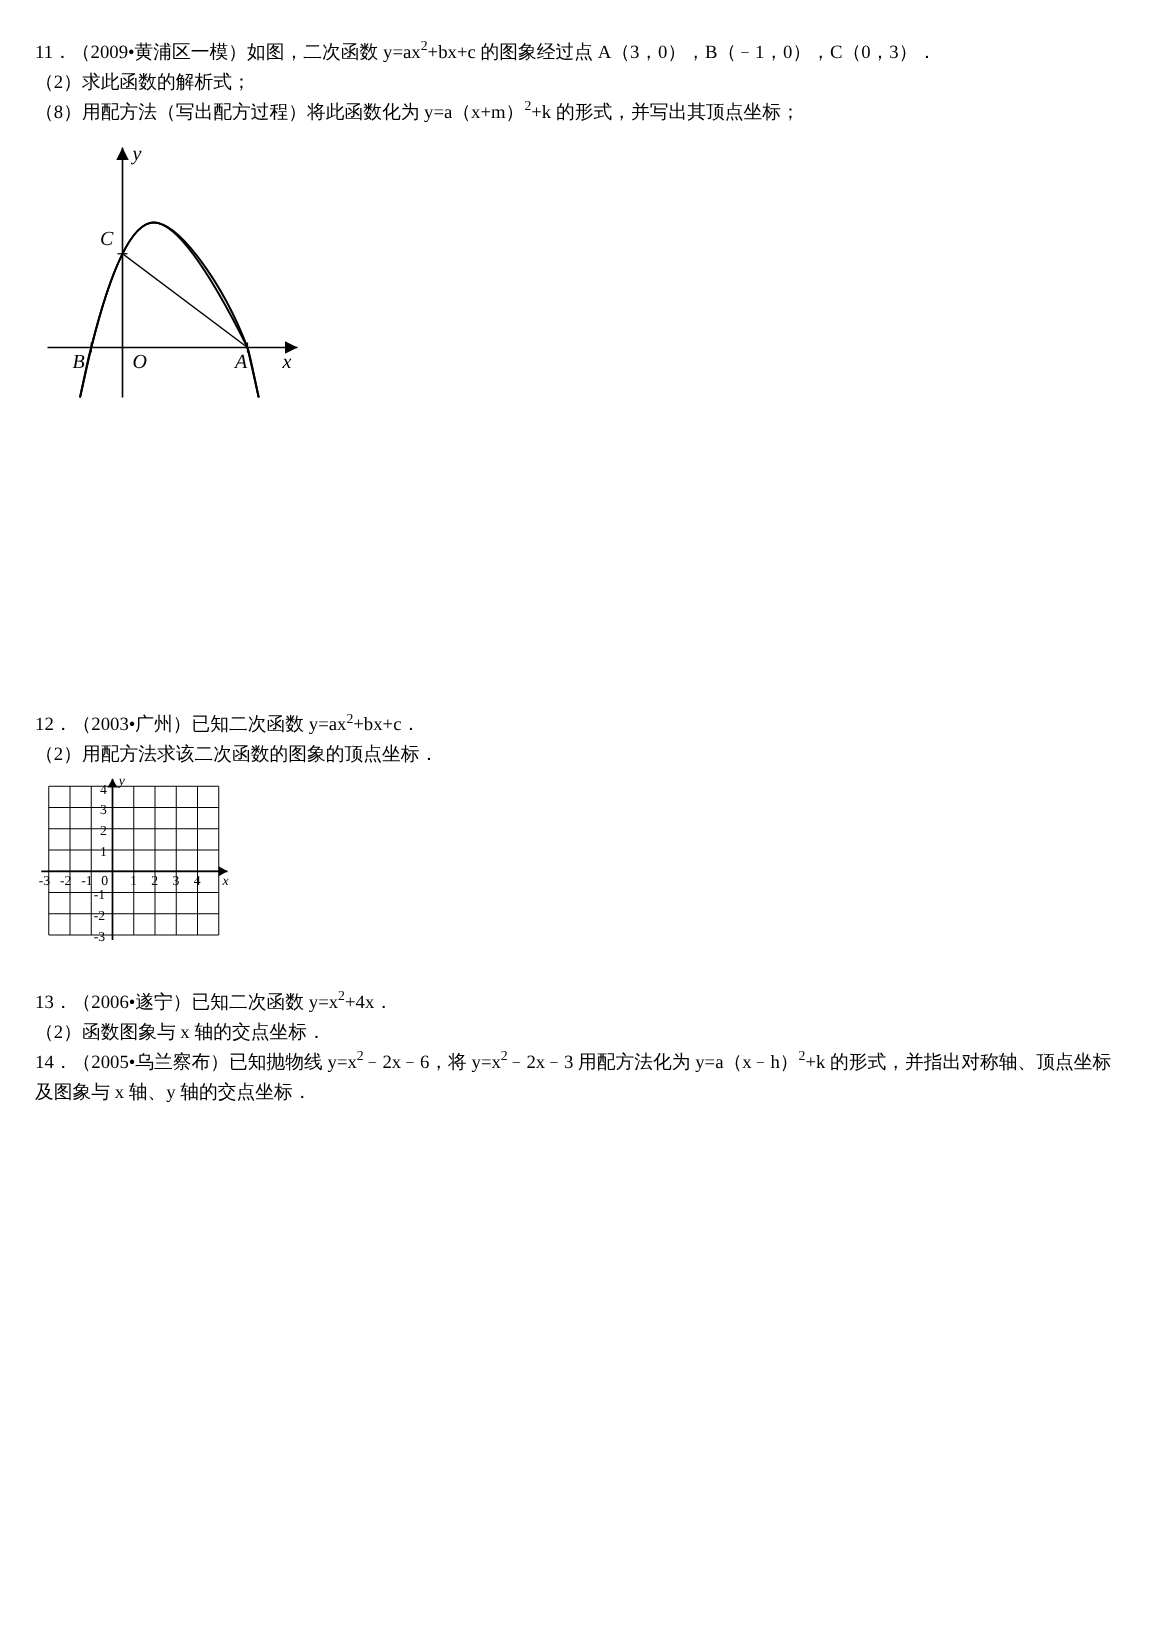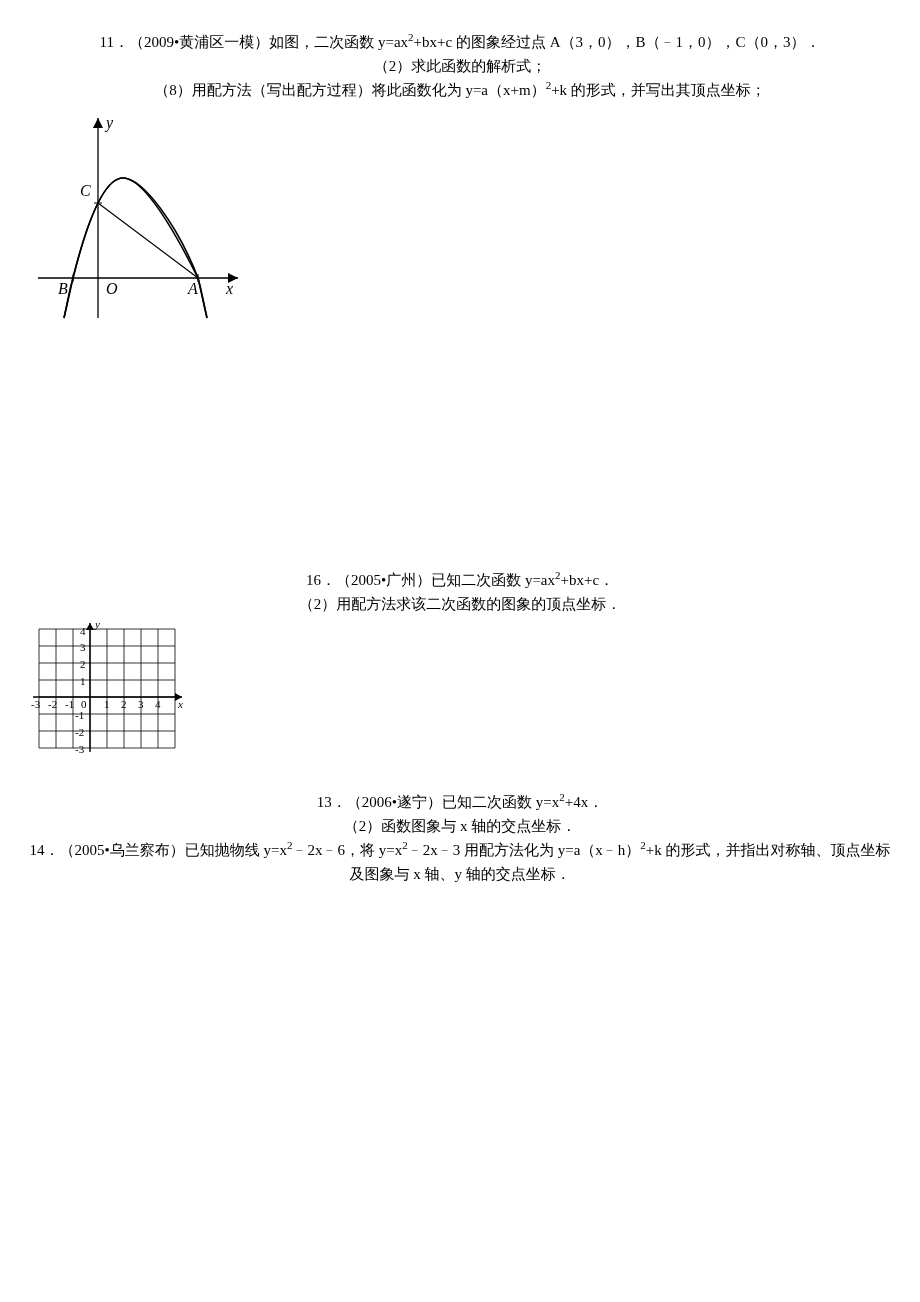--- a/index.html
+++ b/index.html
@@ -10,21 +10,21 @@
       font-family: "SimSun", "宋体", serif;
       font-size: 15px;
       color: #000;
       padding: 30px 28px;
       line-height: 1.6;
     }
     .problem { margin-bottom: 0; }
     .p11 { margin-bottom: 240px; }
     .p12 { margin-bottom: 30px; }
     .p13 { }
-    .line { margin: 0; text-align: center; }
+    .line { margin: 0; }
     sup { font-size: 11px; vertical-align: super; line-height: 0; }
     .fig { margin-top: 6px; }
     .fig svg { display: block; }
     .fig12 { margin-top: 4px; }
     .fig12 svg { display: block; }
   </style>
 </head>
 <body>
 
 <div class="problem p11">
@@ -58,21 +58,21 @@
 
       <line x1="45" y1="166" x2="45" y2="174" stroke="#000" stroke-width="1"></line>
       <line x1="170" y1="166" x2="170" y2="174" stroke="#000" stroke-width="1"></line>
       <line x1="66" y1="95" x2="74" y2="95" stroke="#000" stroke-width="1"></line>
     </svg>
   </div>
 </div>
 
 <div class="problem p12">
   <p class="line">
-    <span>16．（2005•广州）已知二次函数 y=ax</span><sup>2</sup><span>+bx+c．</span>
+    <span>12．（2003•广州）已知二次函数 y=ax</span><sup>2</sup><span>+bx+c．</span>
   </p>
   <p class="line">（2）用配方法求该二次函数的图象的顶点坐标．</p>
 
   <div class="fig12">
     <svg width="160" height="140" viewBox="0 0 160 140">
 
       <g stroke="#000" stroke-width="0.8">
 
         <line x1="11" y1="9" x2="11" y2="128"></line>
         <line x1="28" y1="9" x2="28" y2="128"></line>

